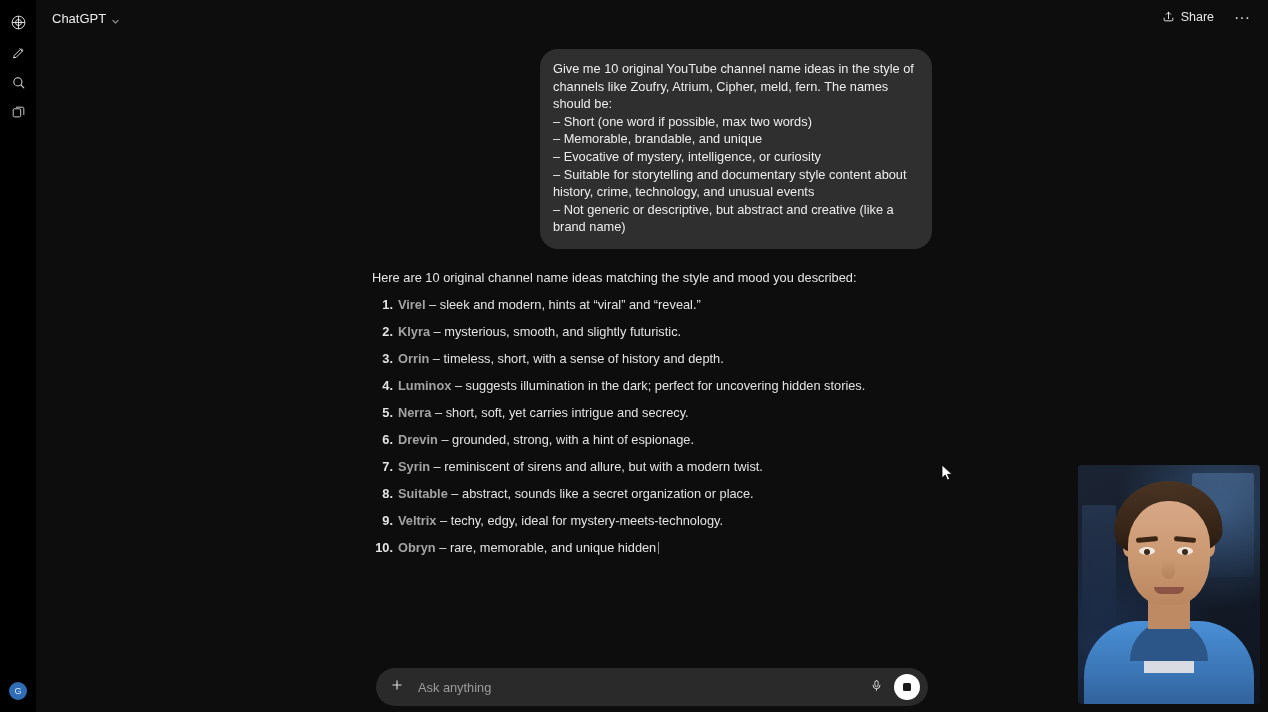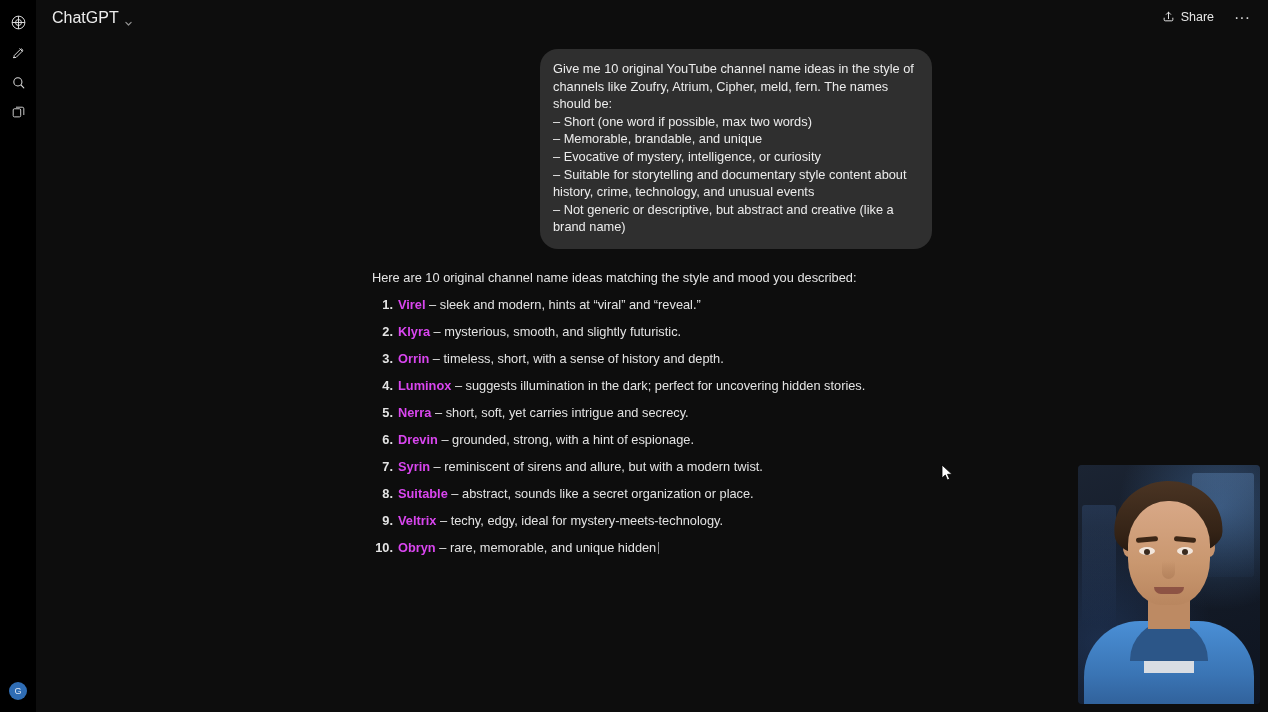--- a/index.html
+++ b/index.html
@@ -65,21 +65,21 @@
     display: flex;
     align-items: center;
     padding: 0 12px 0 8px;
     flex: 0 0 36px;
   }
   .brand {
     display: flex; align-items: center; gap: 5px;
     padding: 4px 8px;
     border-radius: 6px;
     cursor: pointer;
-    font-size: 16px;
+    font-size: 13px;
     color: #ececec;
   }
   .chev { width: 9px; height: 9px; display: block; opacity: .75; }
   .topbar-right {
     margin-left: auto;
     display: flex; align-items: center; gap: 4px;
   }
   .share-btn {
     display: flex; align-items: flex-start; gap: 6px;
     font-size: 12.5px;
@@ -147,21 +147,21 @@
   }
   ol.names li::before {
     content: counter(item) ".";
     position: absolute;
     left: 0;
     width: 21px;
     text-align: right;
     color: #e3e3e3;
     font-weight: bold;
   }
-  ol.names li .nm { font-weight: bold; color: #d946ef; }
+  ol.names li .nm { font-weight: bold; color: #a3a3a3; }
   .caret {
     display: inline-block;
     width: 1px; height: 12px;
     background: #8c8c8c;
     vertical-align: -2px;
     margin-left: 2px;
   }
 
   
   .composer-wrap {
@@ -478,20 +478,44 @@
             <li>
               <span class="nm">Obryn</span>
               <span>– rare, memorable, and unique hidden</span><span class="caret"></span>
             </li>
           </ol>
         </div>
 
       </div>
     </div>
 
+    <div class="composer-wrap">
+      <div class="composer">
+        <div class="plus-btn">
+          <span>
+            <svg width="14" height="14" viewBox="0 0 24 24" fill="none" stroke="#dcdcdc" stroke-width="2" stroke-linecap="round">
+              <path d="M12 5v14M5 12h14"></path>
+            </svg>
+          </span>
+        </div>
+        <input class="composer-input" type="text" placeholder="Ask anything" style="">
+        <div class="mic-btn">
+          <span>
+            <svg width="13" height="13" viewBox="0 0 24 24" fill="none" stroke="#e2e2e2" stroke-width="1.7" stroke-linecap="round">
+              <rect x="9" y="3" width="6" height="11" rx="3"></rect>
+              <path d="M5.5 11.5a6.5 6.5 0 0 0 13 0"></path>
+              <path d="M12 18v3"></path>
+            </svg>
+          </span>
+        </div>
+        <div class="stop-btn">
+          <span class="stop-sq"></span>
+        </div>
+      </div>
+    </div>
 
 
     <div class="cursor">
       <svg width="12" height="18" viewBox="0 0 12 18">
         <path d="M1 1 L1 14 L4.3 11 L6.4 16 L8.6 15 L6.5 10.3 L11 10.3 Z" fill="#ffffff" stroke="#000000" stroke-width="0.8"></path>
       </svg>
     </div>
 
     <div class="webcam">
       <div class="wc-bg"></div>

